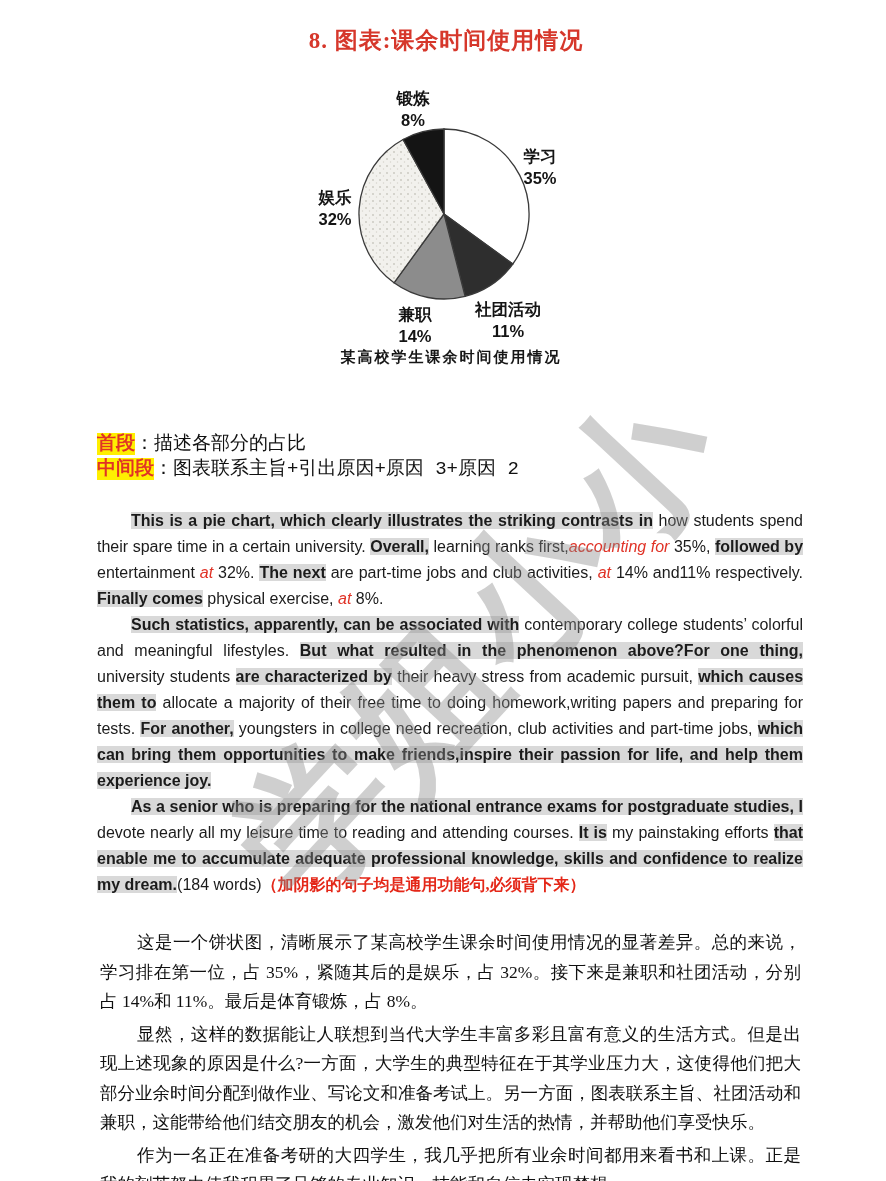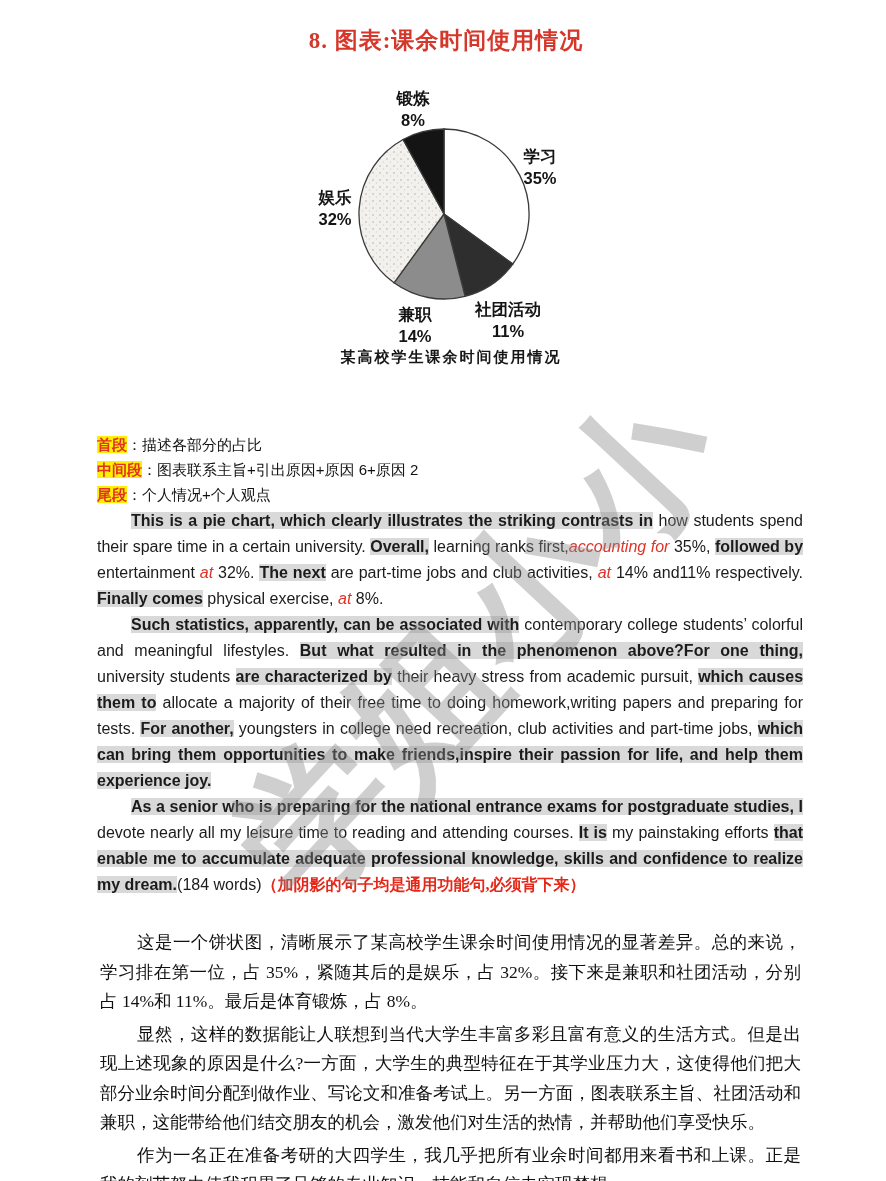--- a/index.html
+++ b/index.html
@@ -14,22 +14,22 @@
     font-family:"Liberation Serif","DejaVu Serif",serif;
   }
   .chart{position:absolute;left:266px;top:86px;width:370px;text-align:center;}
   .chart svg{display:block;margin:0 auto;}
   .caption{
     font-size:15px;font-weight:bold;letter-spacing:2px;color:#161616;margin-top:0px;
     font-family:"Liberation Serif","DejaVu Serif",serif;
   }
   .outline{
     position:absolute;left:97px;top:432px;width:706px;
-    font-size:15px;line-height:25px;color:#111;
-    font-family:Liberation Sans, sans-serif;
+    font-size:19px;line-height:25px;color:#111;
+    font-family:Liberation Mono, monospace;
   }
   .olabel{background:var(--yellow);color:var(--accent-red);font-weight:bold;}
   .essay{
     position:absolute;left:97px;top:508px;width:706px;
     font-size:16px;line-height:26px;text-align:justify;color:#1b1b1b;
   }
   .essay p{margin:0;text-indent:34px;}
   .hl{background:var(--hl);font-weight:bold;}
   .red{color:var(--accent-red);font-style:italic;}
   .note{
@@ -79,22 +79,21 @@
         <text x="69" y="117" text-anchor="middle" font-size="16.5" font-weight="600" fill="#141414">娱乐</text>
         <text x="69" y="139" text-anchor="middle" font-size="16.5" font-weight="600" fill="#141414">32%</text>
         <text x="147" y="18" text-anchor="middle" font-size="16.5" font-weight="600" fill="#141414">锻炼</text>
         <text x="147" y="40" text-anchor="middle" font-size="16.5" font-weight="600" fill="#141414">8%</text>
       </svg>
     <div class="caption">某高校学生课余时间使用情况</div>
   </div>
 
   <div class="outline">
     <div><span class="olabel">首段</span><span>：描述各部分的占比</span></div>
-    <div><span class="olabel">中间段</span><span>：图表联系主旨+引出原因+原因 6+原因 2</span></div>
-    <div><span class="olabel">尾段</span><span>：个人情况+个人观点</span></div>
+    <div><span class="olabel">中间段</span><span>：图表联系主旨+引出原因+原因 3+原因 2</span></div>
   </div>
 
   <div class="essay">
     <p><span class="hl">This is a pie chart, which clearly illustrates the striking contrasts in</span><span> how students spend their spare time in a certain university. </span><span class="hl">Overall,</span><span> learning ranks first,</span><span class="red">accounting for</span><span> 35%, </span><span class="hl">followed by</span><span> entertainment </span><span class="red">at</span><span> 32%. </span><span class="hl">The next</span><span> are part-time jobs and club activities, </span><span class="red">at</span><span> 14% and11% respectively. </span><span class="hl">Finally comes</span><span> physical exercise, </span><span class="red">at</span><span> 8%.</span></p>
     <p><span class="hl">Such statistics, apparently, can be associated with</span><span> contemporary college students’ colorful and meaningful lifestyles. </span><span class="hl">But what resulted in the phenomenon above?For one thing,</span><span> university students </span><span class="hl">are characterized by</span><span> their heavy stress from academic pursuit, </span><span class="hl">which causes them to</span><span> allocate a majority of their free time to doing homework,writing papers and preparing for tests. </span><span class="hl">For another,</span><span> youngsters in college need recreation, club activities and part-time jobs, </span><span class="hl">which can bring them opportunities to make friends,inspire their passion for life, and help them experience joy.</span></p>
     <p><span class="hl">As a senior who is preparing for the national entrance exams for postgraduate studies, I</span><span> devote nearly all my leisure time to reading and attending courses. </span><span class="hl">It is</span><span> my painstaking efforts </span><span class="hl">that enable me to accumulate adequate professional knowledge, skills and confidence to realize my dream.</span><span>(184 words)</span><span class="note">（加阴影的句子均是通用功能句,必须背下来）</span></p>
   </div>
 
   <div class="translation">
     <p>这是一个饼状图，清晰展示了某高校学生课余时间使用情况的显著差异。总的来说，学习排在第一位，占 35%，紧随其后的是娱乐，占 32%。接下来是兼职和社团活动，分别占 14%和 11%。最后是体育锻炼，占 8%。</p>

